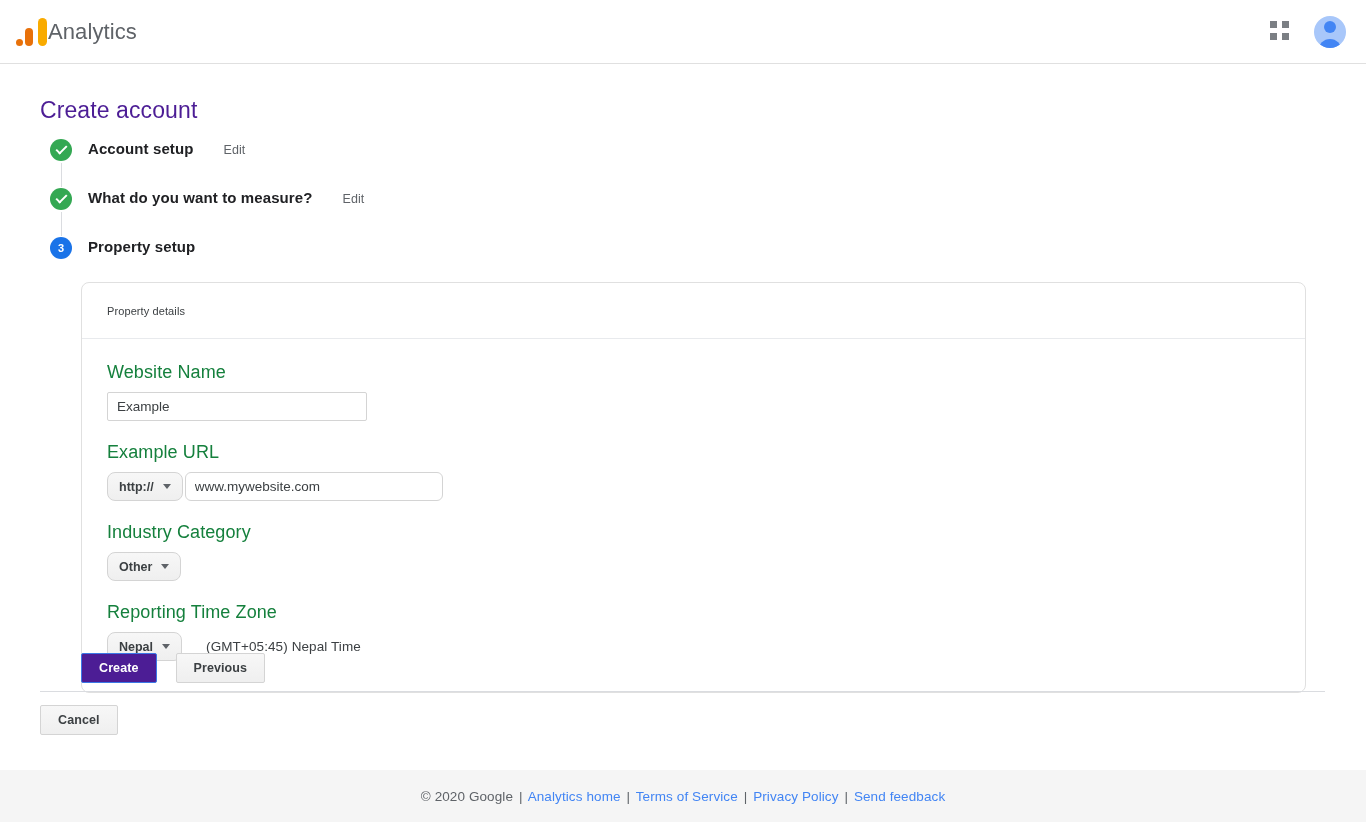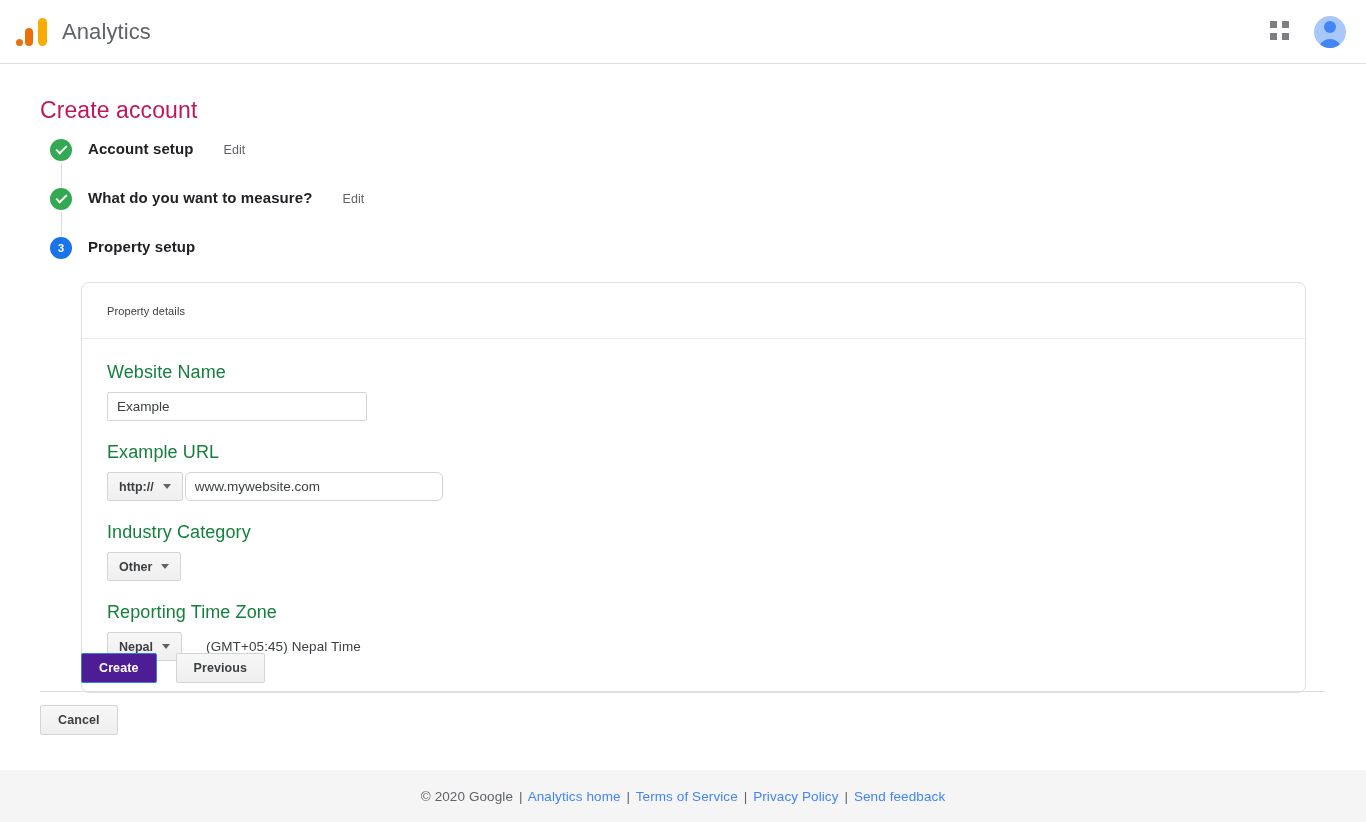--- a/index.html
+++ b/index.html
@@ -26,21 +26,20 @@
     background: #ffffff;
     border-bottom: 1px solid #e0e0e0;
   }
   .brand {
     position: absolute;
     left: 14px;
     top: 0;
     height: 63px;
     display: flex;
     align-items: center;
-    gap: 14px;
   }
   .ga-logo {
     width: 34px;
     height: 34px;
     position: relative;
   }
   .ga-logo .bar-tall {
     position: absolute;
     right: 1px;
     top: 3px;
@@ -137,21 +136,21 @@
     height: 706px;
     background: #fff;
   }
 
   .page-title {
     position: absolute;
     left: 40px;
     top: 33px;
     font-size: 23px;
     font-weight: 400;
-    color: #be185d;
+    color: #4c1d95;
     letter-spacing: 0.1px;
   }
 
   
   .stepper {
     position: absolute;
     left: 50px;
     top: 75px;
     width: 700px;
   }
@@ -271,21 +270,21 @@
 
   .select-btn {
     display: inline-flex;
     align-items: center;
     justify-content: center;
     gap: 9px;
     height: 29px;
     min-width: 72px;
     padding: 0 11px;
     border: 1px solid #d4d4d4;
-    border-radius: 2px;
+    border-radius: 8px;
     background: linear-gradient(to bottom, #f7f7f7, #efefef);
     font-size: 12.5px;
     font-weight: 700;
     color: #3c4043;
     cursor: pointer;
     white-space: nowrap;
     font-family: "Liberation Sans", sans-serif;
   }
   .select-btn .caret {
     width: 0; height: 0;

